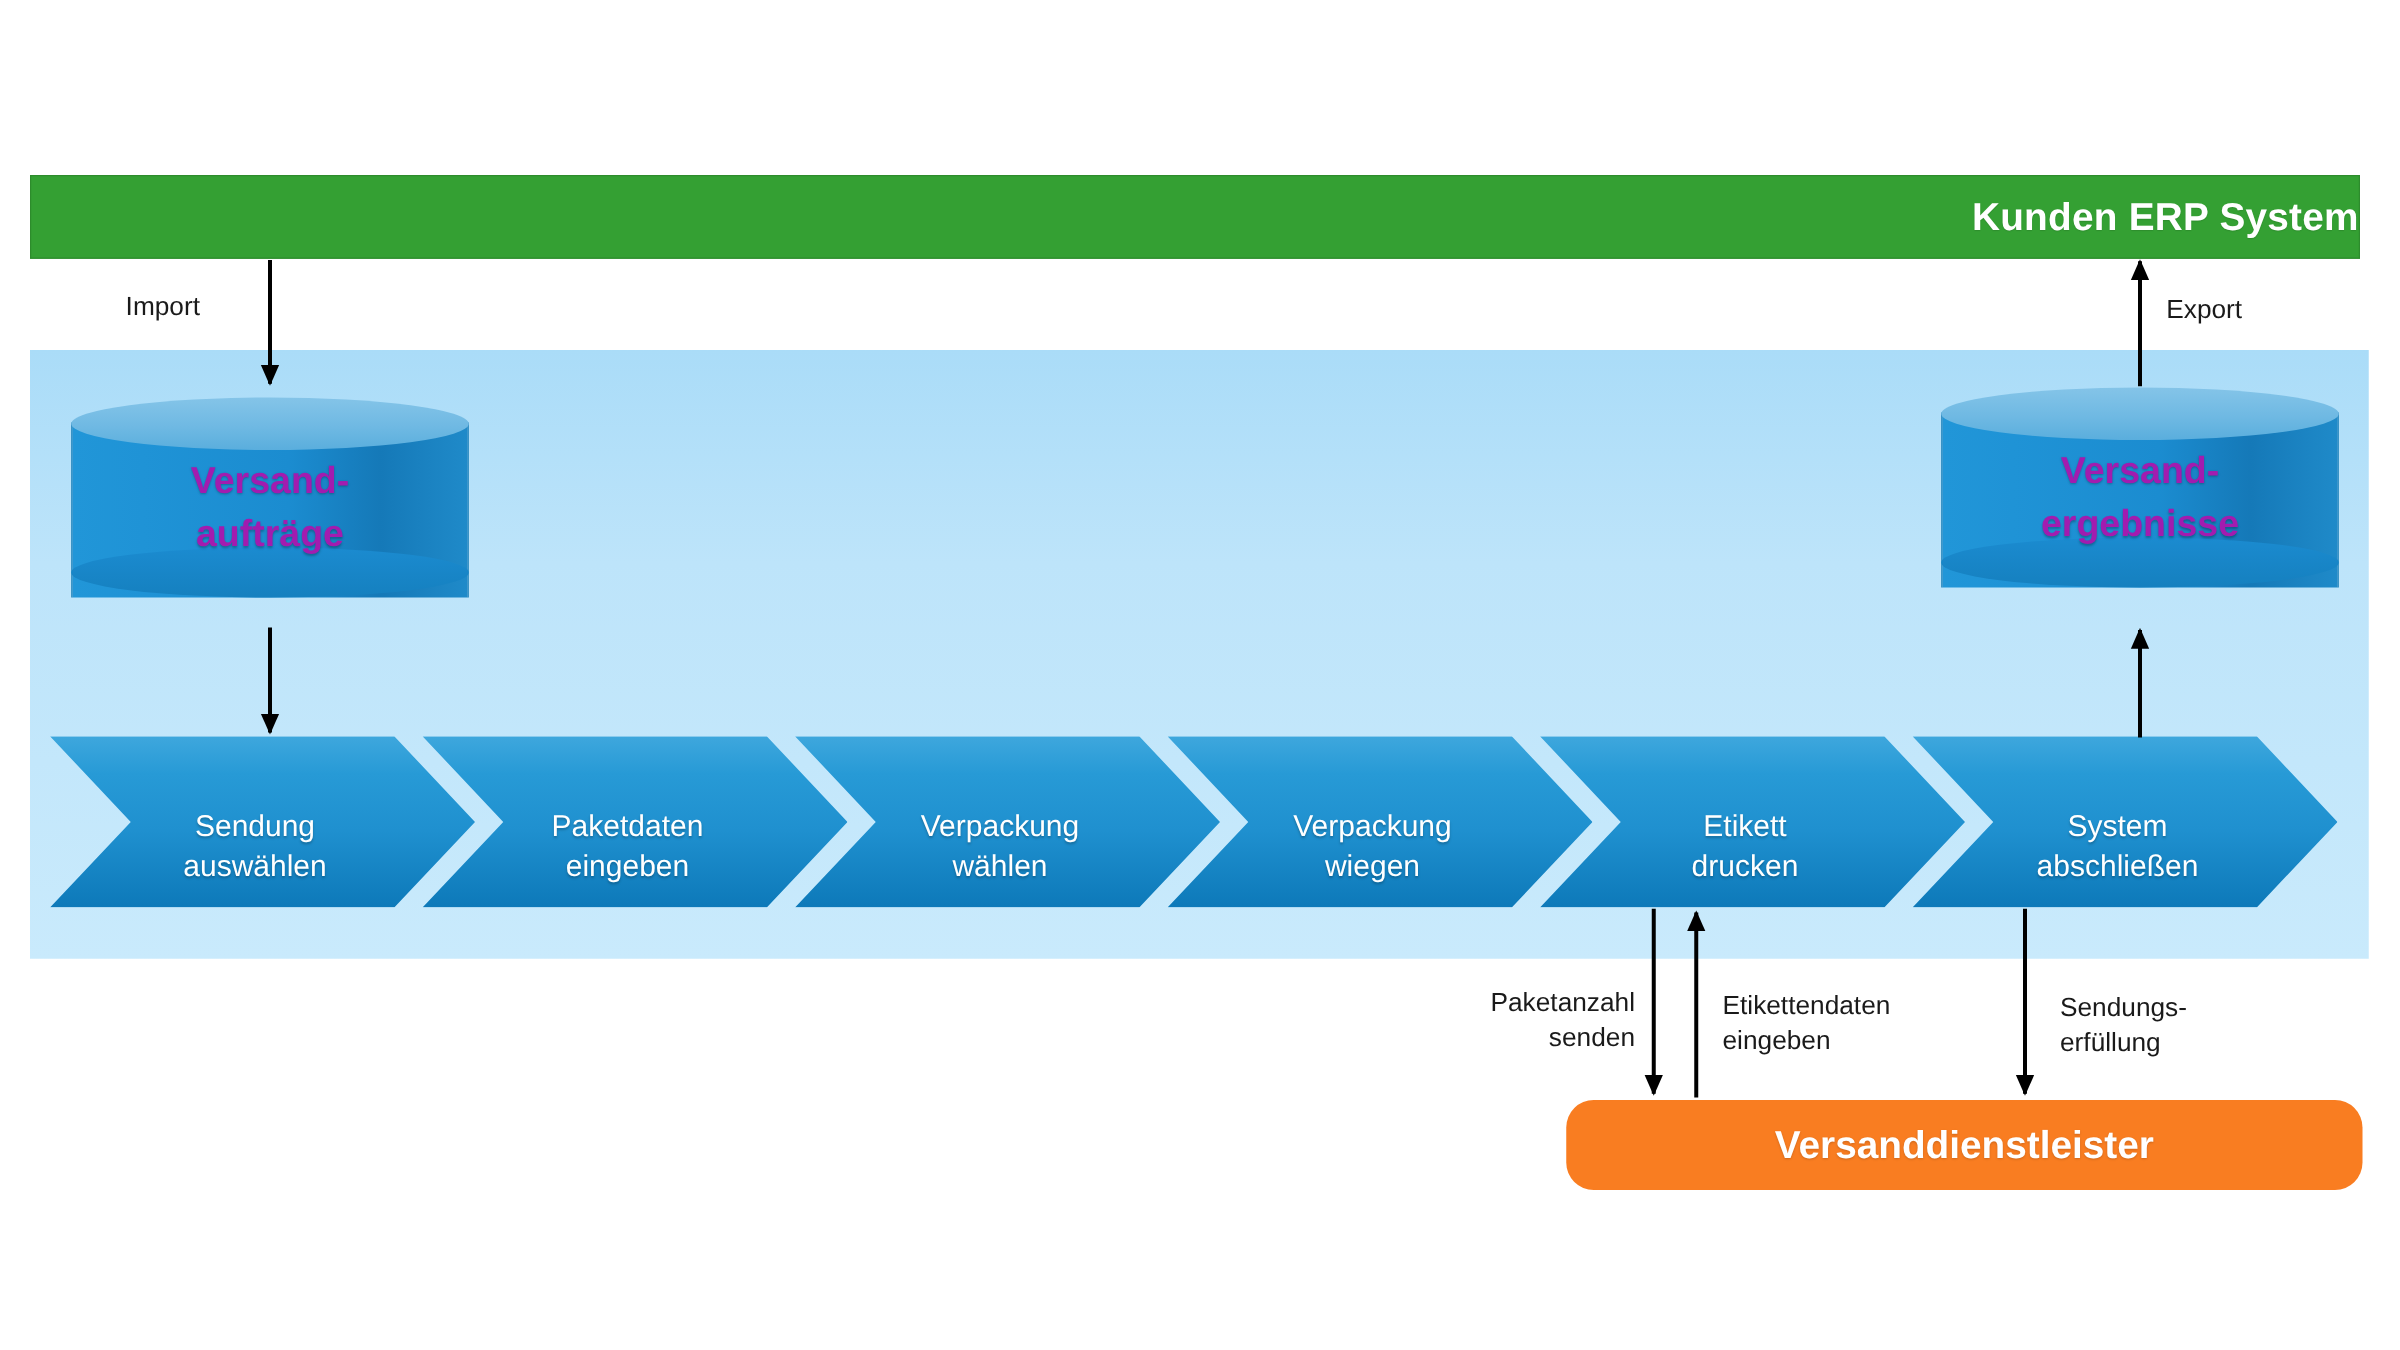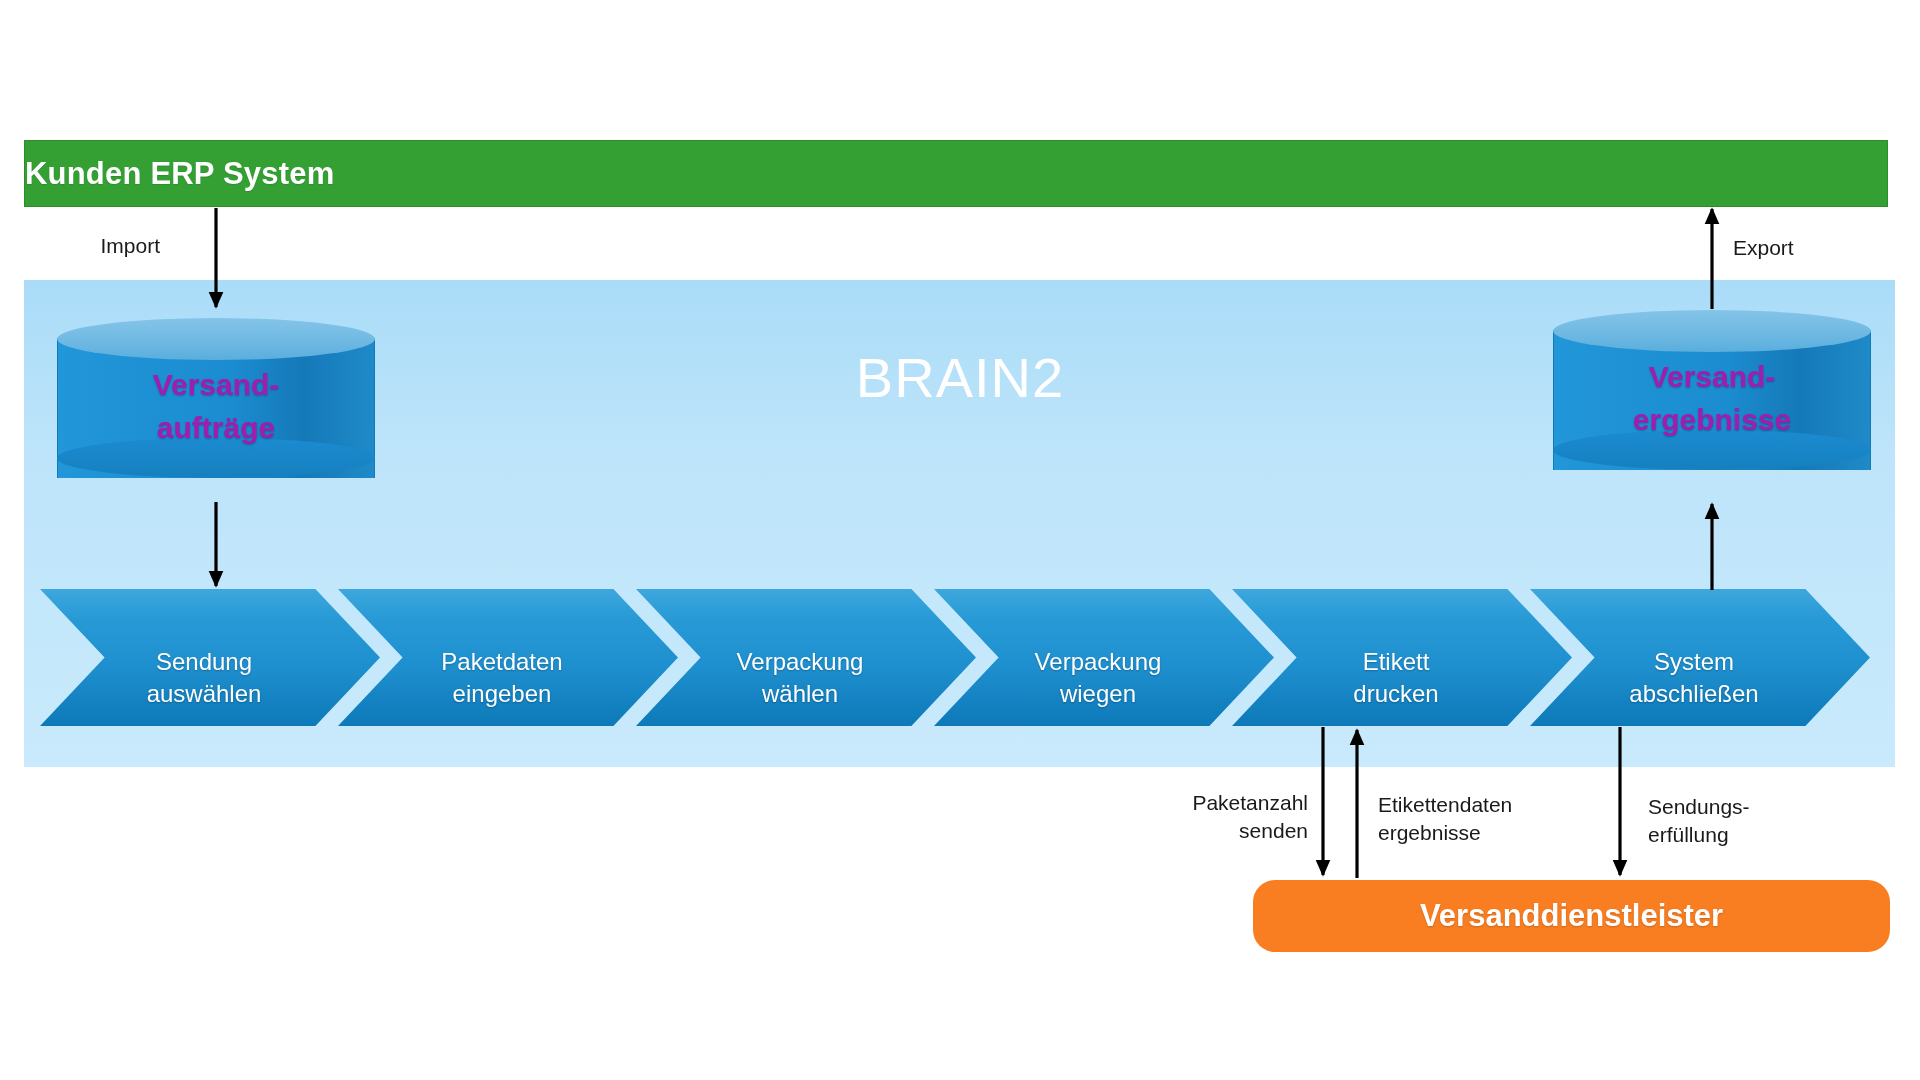--- a/index.html
+++ b/index.html
@@ -27,21 +27,21 @@
     position: absolute;
     left: 24px;
     top: 140px;
     width: 1864px;
     height: 67px;
     background: #34a033;
     border: 1px solid #2d8c2c;
     box-sizing: border-box;
     display: flex;
     align-items: center;
-    justify-content: flex-start;
+    justify-content: flex-end;
   }
   .erp-bar-label {
     color: #ffffff;
     font-size: 31px;
     font-weight: bold;
     letter-spacing: 0.2px;
     text-shadow: 0 1px 1px rgba(0,0,0,0.12);
   }
 
   
@@ -194,21 +194,20 @@
 </head>
 <body>
 
 <div id="stage">
 
   <div class="erp-bar">
     <span class="erp-bar-label">Kunden ERP System</span>
   </div>
 
   <div class="brain-panel"></div>
-  <div class="brain-title">BRAIN2</div>
 
   <div class="cylinder" id="cyl-left">
     <div class="cyl-body"></div>
     <div class="cyl-bottom"></div>
     <div class="cyl-top"></div>
     <div class="cyl-label" style="white-space:pre-line;">Versand-
 aufträge</div>
   </div>
 
   <div class="cylinder" id="cyl-right">
@@ -273,18 +272,18 @@
   </svg>
 
   <div class="edge-label right-align" style="left:50px; top:232px; width:110px;">Import</div>
 
   <div class="edge-label" style="left:1733px; top:234px; width:140px;">Export</div>
 
   <div class="edge-label right-align" style="left:1138px; top:789px; width:170px;">Paketanzahl
 senden</div>
 
   <div class="edge-label" style="left:1378px; top:791px; width:210px;">Etikettendaten
-ergebnisse</div>
+eingeben</div>
 
   <div class="edge-label" style="left:1648px; top:793px; width:190px;">Sendungs-
 erfüllung</div>
 
 </div>
 
 </body></html>

